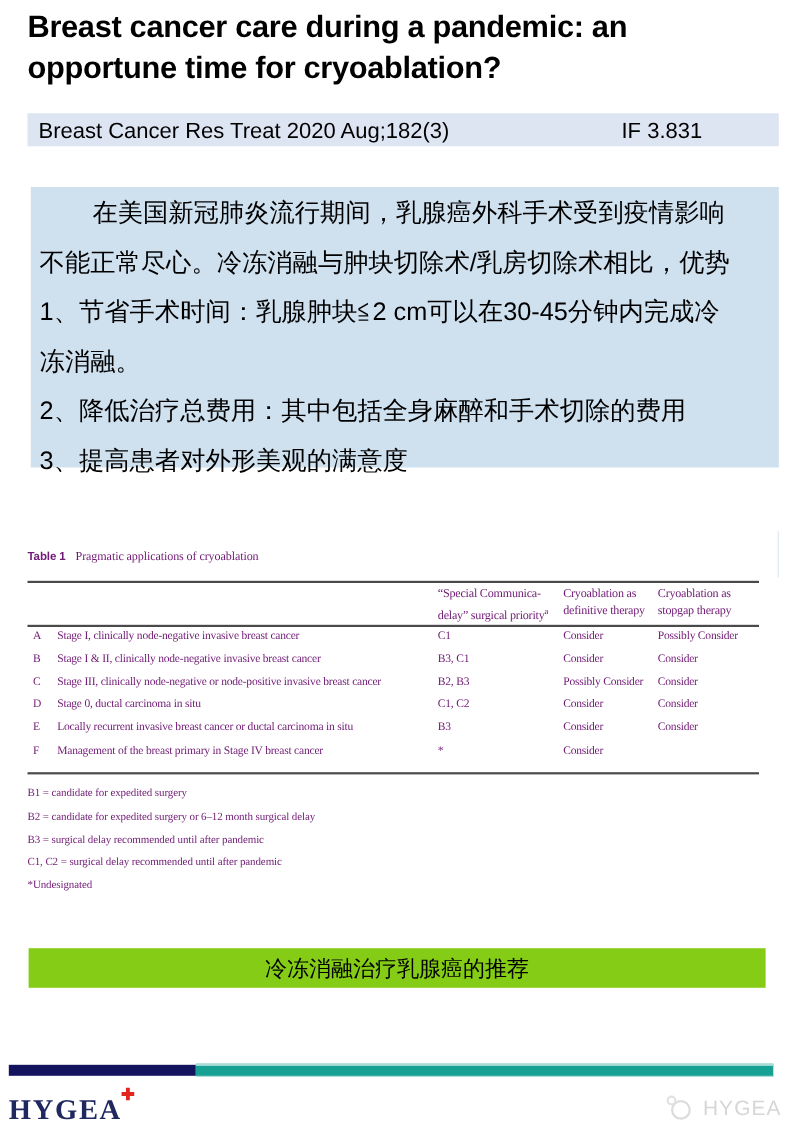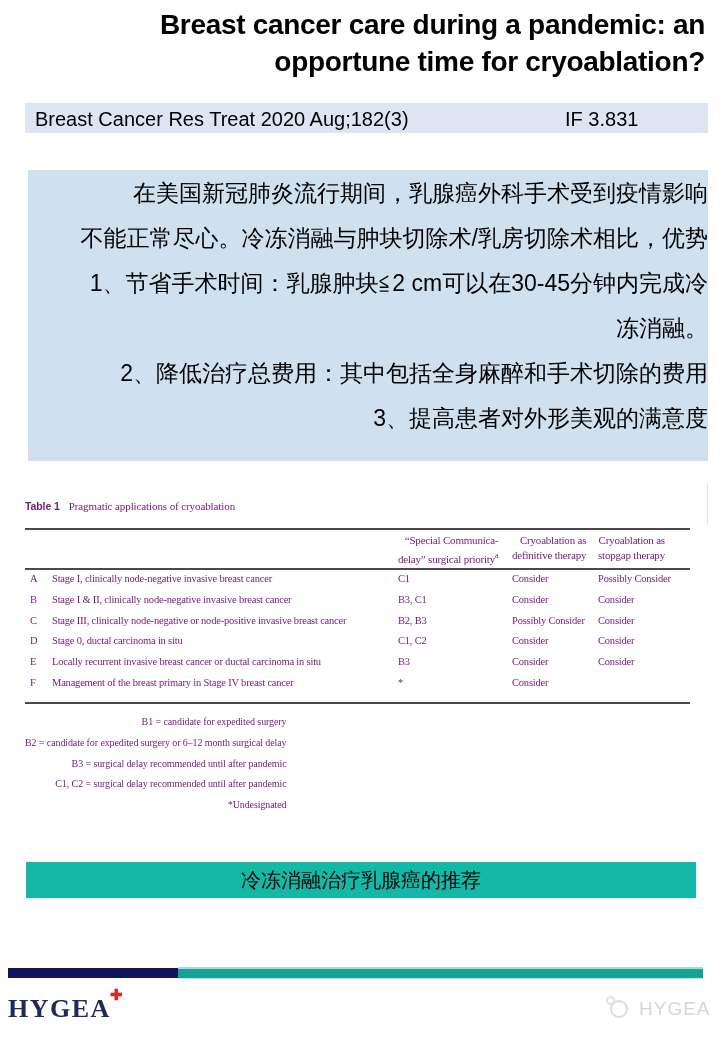--- a/index.html
+++ b/index.html
@@ -1,31 +1,31 @@
 <!DOCTYPE html>
 <html><head>
 <meta charset="utf-8">
 <style>
   html,body{margin:0;padding:0;background:#ffffff;}
   .page{position:relative;width:720px;height:1040px;background:#ffffff;overflow:hidden;
-        font-family:"Liberation Sans",sans-serif;text-align:right;}
+        font-family:"Liberation Sans",sans-serif;}
 
   
   .title{position:absolute;left:25px;top:6px;width:680px;color:#000;
          font-weight:bold;font-size:28px;line-height:37px;letter-spacing:-0.3px;}
 
   
   .citbar{position:absolute;left:25px;top:103px;width:683px;height:30px;background:#dde4f2;}
   .cit-journal{position:absolute;left:10px;top:5px;font-size:20px;color:#000;}
   .cit-if{position:absolute;left:540px;top:5px;font-size:20px;color:#000000;}
 
   
-  .summary{position:absolute;left:28px;top:170px;width:680px;height:291px;background:#cfe0ef;
+  .summary{position:absolute;left:28px;top:170px;width:680px;height:255px;background:#cfe0ef;
            color:#000;font-size:23px;line-height:45px;padding-top:1px;box-sizing:border-box;}
-  .sline{padding-left:16px;white-space:nowrap;}
+  .sline{padding-left:8px;white-space:nowrap;}
   .sline.indent{padding-left:56px;}
 
   
   .tablewrap{position:absolute;left:25px;top:495px;width:672px;height:345px;
              font-family:"Liberation Serif",serif;color:#701a75;}
   .tcaption{position:absolute;left:0;top:5px;font-size:11px;letter-spacing:-0.1px;}
   .tcaption .cap-label{font-family:"Liberation Sans",sans-serif;font-weight:bold;font-size:10.5px;}
   .tcaption .cap-text{margin-left:9px;}
   .rule{position:absolute;left:0;width:665px;height:2px;background:#4a4a4a;}
   .rule.r-top{top:33px;}
@@ -41,21 +41,21 @@
   .trow .c-def{position:absolute;left:487px;}
   .trow .c-stop{position:absolute;left:573px;}
   .row0{top:74px;} .row1{top:95px;} .row2{top:116px;} .row3{top:136px;} .row4{top:157px;} .row5{top:178px;}
   .footnotes{position:absolute;left:0;top:217px;font-size:10px;line-height:20.8px;letter-spacing:-0.1px;}
   .footnotes sup{font-size:7.5px;}
 
   
   .edge-line{position:absolute;left:707px;top:483px;width:1px;height:42px;background:#dbe6f0;}
 
   
-  .capbar{position:absolute;left:26px;top:862px;width:670px;height:36px;background:#14b8a6;
+  .capbar{position:absolute;left:26px;top:862px;width:670px;height:36px;background:#84cc16;
           display:flex;align-items:center;justify-content:center;}
   .capbar span{font-size:20px;color:#000;}
 
   
   .bar-navy{position:absolute;left:8px;top:968px;width:170px;height:10px;background:#14145e;}
   .bar-teal{position:absolute;left:178px;top:967px;width:525px;height:12px;background:#17a094;
             border-top:2px solid #a8dcd6;border-bottom:1px solid #bfe4df;box-sizing:border-box;}
   .logo{position:absolute;left:8px;top:994px;font-family:"Liberation Serif",serif;
         font-weight:bold;font-size:26px;letter-spacing:1.5px;color:#20295f;}
   .logo .cross{position:absolute;left:102px;top:-8px;font-size:15px;letter-spacing:0;color:#e3251f;}

